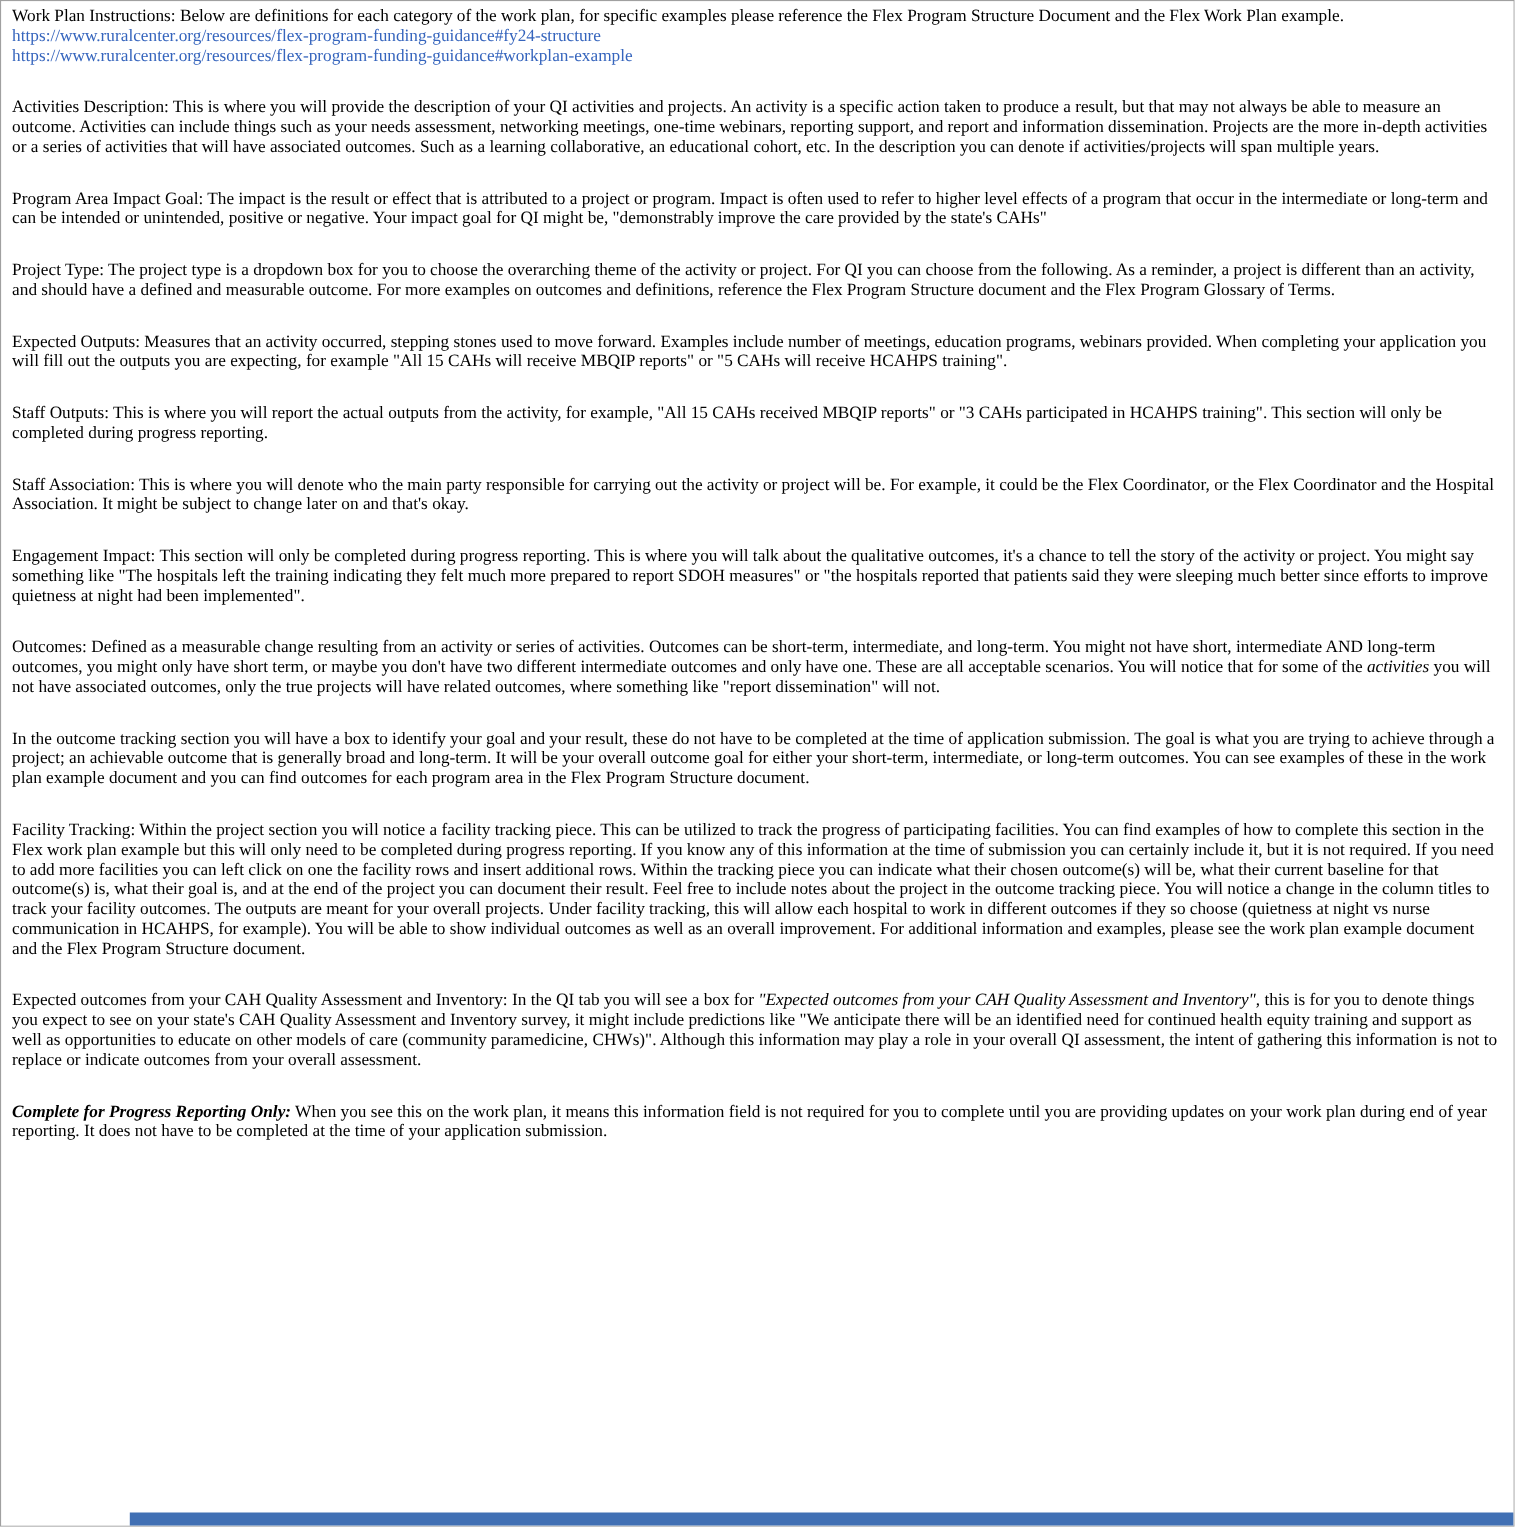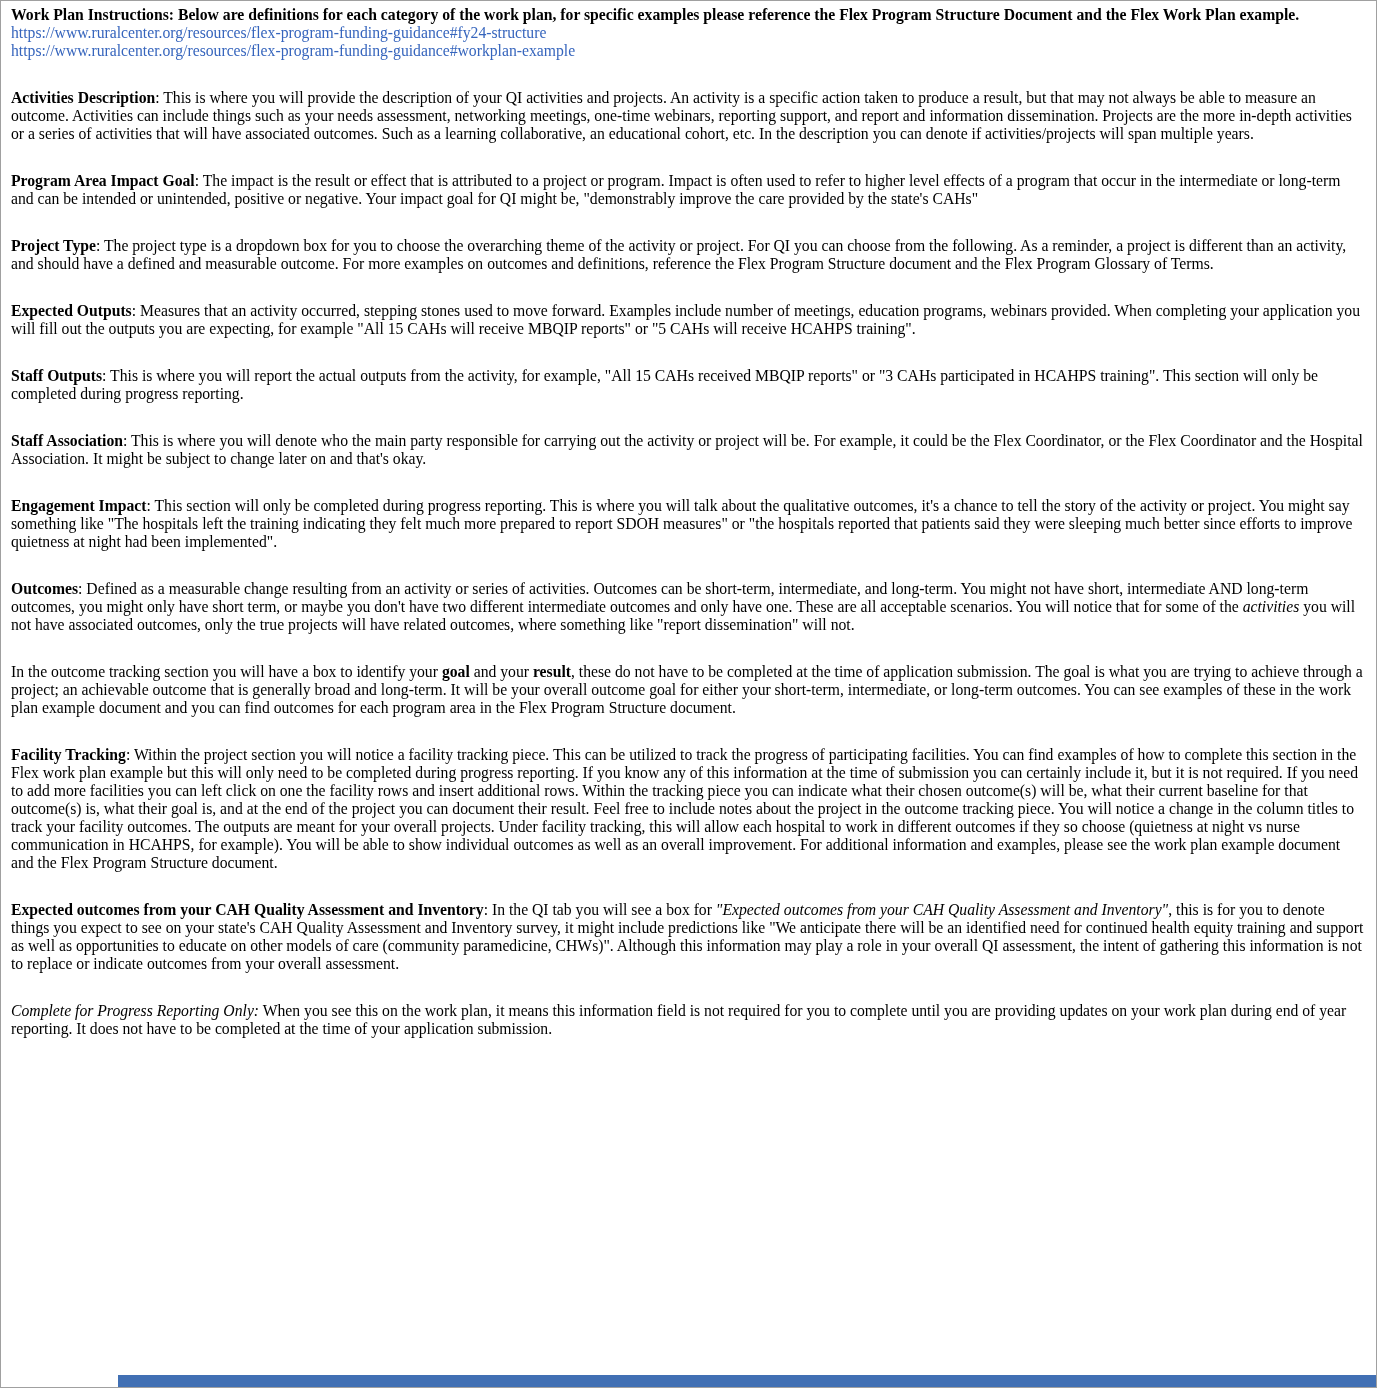--- a/index.html
+++ b/index.html
@@ -14,23 +14,23 @@
     font-size:15.7px;
     line-height:18px;
     color:#000000;
   }
   .content {
     padding:5px 10px 0 10px;
   }
   p.para { margin:0; padding:0; }
   p.para.gap { margin-top:29px; }
   .run-n { font-weight:normal; font-style:normal; }
-  .run-b { font-weight:bold; }
+  .run-b { font-weight:normal; }
   .run-i { font-style:italic; }
-  .run-bi { font-weight:normal; font-style:italic; }
+  .run-bi { font-weight:bold; font-style:italic; }
   a.run-a {
     color:var(--link-color,#3665bd);
     text-decoration:none;
     cursor:pointer;
     word-break:break-all;
     font-family:Liberation Serif, serif;
   }
   .bottom-bar {
     position:absolute;
     left:117px;

